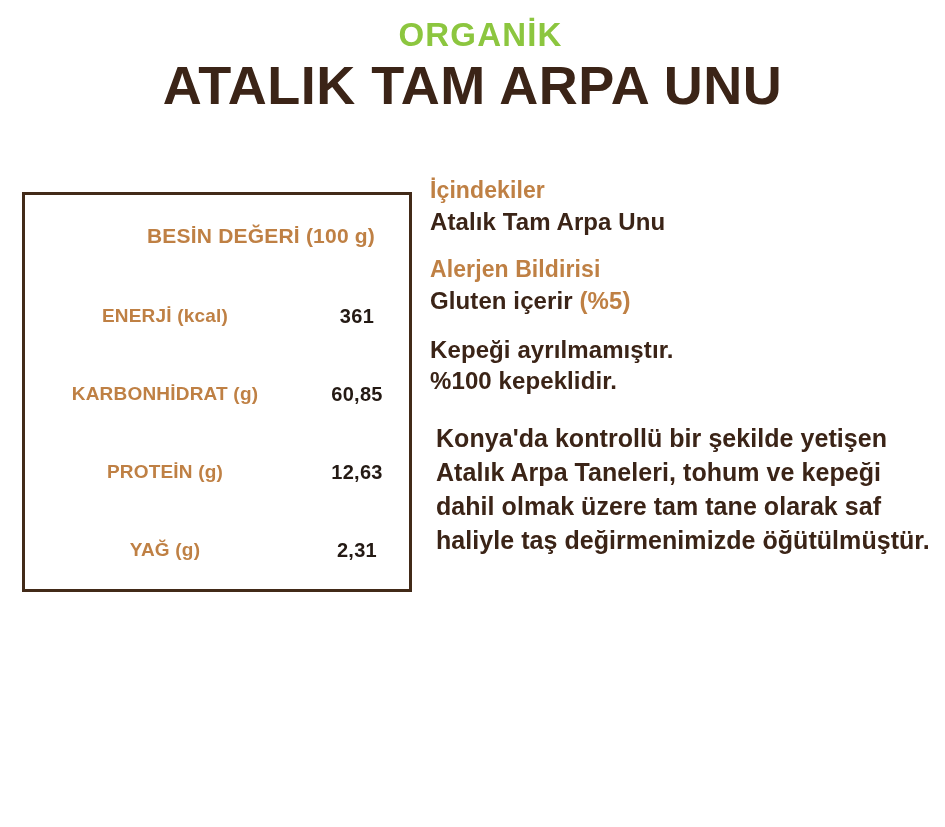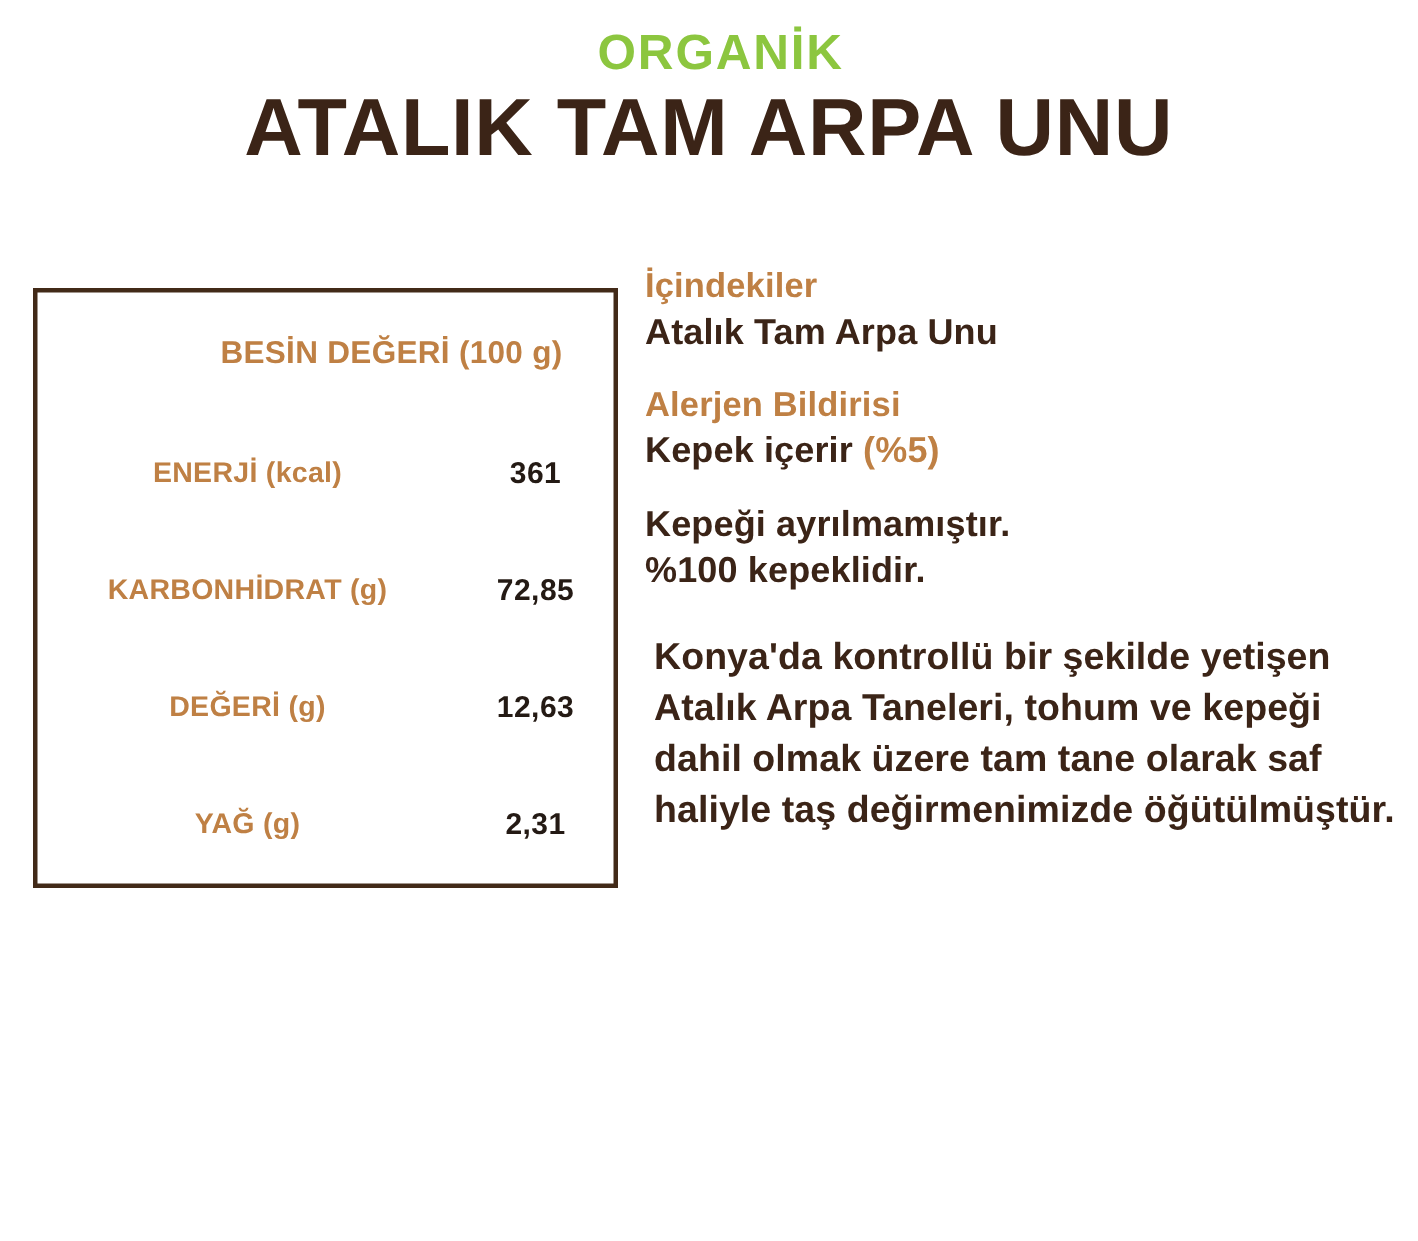--- a/index.html
+++ b/index.html
@@ -153,44 +153,44 @@
     <tbody>
       <tr class="th-row">
         <td colspan="2">BESİN DEĞERİ (100 g)</td>
       </tr>
       <tr class="data-row">
         <td class="cell-label">ENERJİ (kcal)</td>
         <td class="cell-value">361</td>
       </tr>
       <tr class="data-row">
         <td class="cell-label">KARBONHİDRAT (g)</td>
-        <td class="cell-value">72,85</td>
-      </tr>
-      <tr class="data-row">
-        <td class="cell-label">DEĞERİ (g)</td>
+        <td class="cell-value">60,85</td>
+      </tr>
+      <tr class="data-row">
+        <td class="cell-label">PROTEİN (g)</td>
         <td class="cell-value">12,63</td>
       </tr>
       <tr class="data-row">
         <td class="cell-label">YAĞ (g)</td>
         <td class="cell-value">2,31</td>
       </tr>
     </tbody>
   </table>
 </div>
 
 <div id="info-column">
 
   <div class="info-block">
     <div class="info-heading">İçindekiler</div>
     <div class="info-body">Atalık Tam Arpa Unu</div>
   </div>
 
   <div class="info-block">
     <div class="info-heading">Alerjen Bildirisi</div>
-    <div class="info-body"><span>Kepek içerir </span><span class="accent">(%5)</span></div>
+    <div class="info-body"><span>Gluten içerir </span><span class="accent">(%5)</span></div>
   </div>
 
   <div class="info-block">
     <div class="info-body">Kepeği ayrılmamıştır.</div>
     <div class="info-body">%100 kepeklidir.</div>
   </div>
 
   <div id="description">Konya'da kontrollü bir şekilde yetişen Atalık Arpa Taneleri, tohum ve kepeği dahil olmak üzere tam tane olarak saf haliyle taş değirmenimizde öğütülmüştür.</div>
 </div>
 

